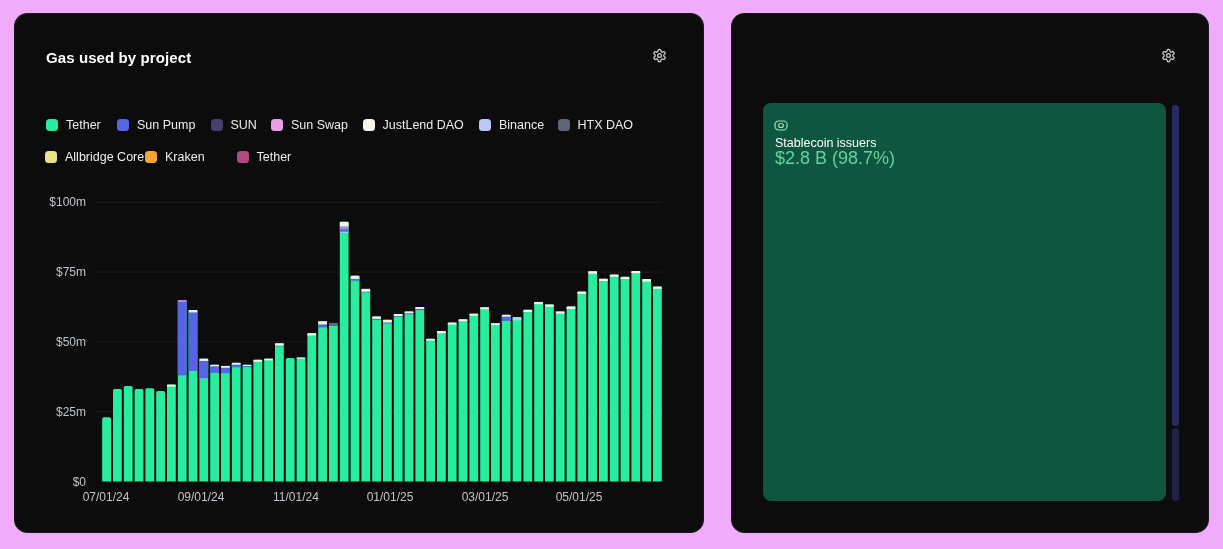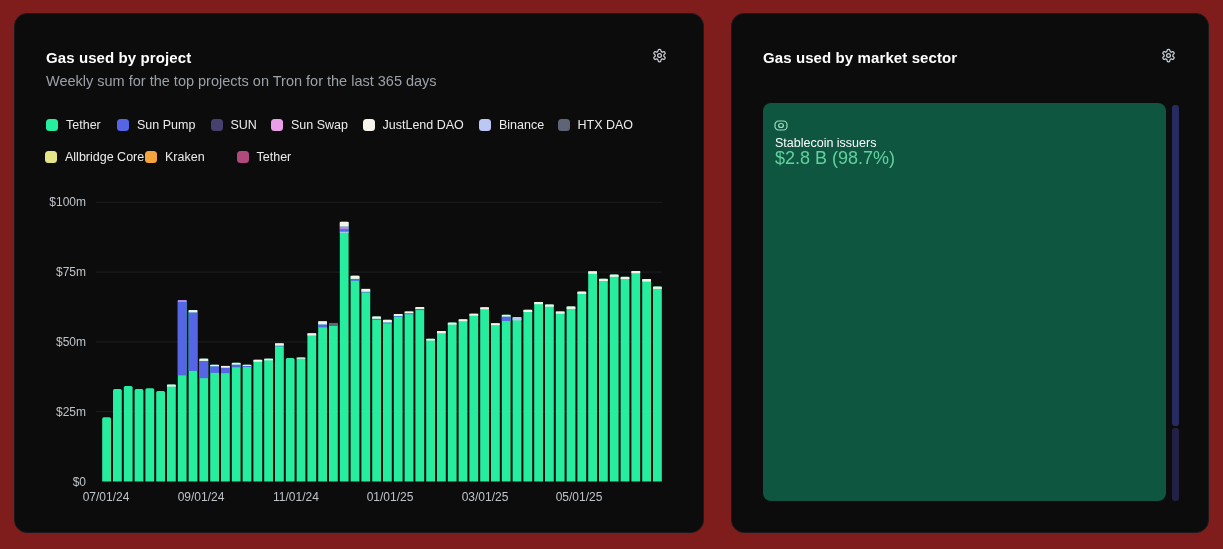--- a/index.html
+++ b/index.html
@@ -1,27 +1,26 @@
 <!DOCTYPE html>
 <html><head><meta charset="utf-8"><style>
 * {margin:0;padding:0;box-sizing:border-box}
 html,body {width:1223px;height:549px;background:#000;overflow:hidden;
   font-family:"Liberation Sans",sans-serif;}
-.page {position:relative;width:1223px;height:549px;background:#7f1d1d}
+.page {position:relative;width:1223px;height:549px;background:#f0abfc}
 .card {position:absolute;top:13px;height:520px;background:#0c0c0d;border:1px solid #1a1a1c;border-radius:13px}
 .title {position:absolute;left:31px;top:34px;font-size:15px;font-weight:700;color:#fff;line-height:20px;letter-spacing:.1px}
 .subtitle {position:absolute;left:31px;top:58px;font-size:14.5px;color:#9ba1a8;line-height:18px}
 .gear {position:absolute;top:34px}
 .li {position:absolute;display:flex;align-items:center;gap:8px;font-size:12.5px;color:#ececee;height:16px}
 .sw {width:12px;height:12px;border-radius:3.5px;flex:0 0 auto}
 </style></head><body>
 <div class="page">
   <div class="card" style="left:14px;width:690px">
     <div class="title">Gas used by project</div>
-    <div class="subtitle">Weekly sum for the top projects on Tron for the last 365 days</div>
     <div class="gear" style="left:637px"><svg width="15" height="15" viewBox="0 0 24 24" fill="none" stroke="#cfd2d6" stroke-width="2" stroke-linecap="round" stroke-linejoin="round">
           <circle cx="12" cy="12" r="3"></circle>
           <path d="M12.22 2h-.44a2 2 0 0 0-2 2v.18a2 2 0 0 1-1 1.73l-.43.25a2 2 0 0 1-2 0l-.15-.08a2 2 0 0 0-2.73.73l-.22.38a2 2 0 0 0 .73 2.73l.15.1a2 2 0 0 1 1 1.72v.51a2 2 0 0 1-1 1.74l-.15.09a2 2 0 0 0-.73 2.73l.22.38a2 2 0 0 0 2.73.73l.15-.08a2 2 0 0 1 2 0l.43.25a2 2 0 0 1 1 1.73V20a2 2 0 0 0 2 2h.44a2 2 0 0 0 2-2v-.18a2 2 0 0 1 1-1.73l.43-.25a2 2 0 0 1 2 0l.15.08a2 2 0 0 0 2.73-.73l.22-.39a2 2 0 0 0-.73-2.73l-.15-.08a2 2 0 0 1-1-1.74v-.5a2 2 0 0 1 1-1.74l.15-.09a2 2 0 0 0 .73-2.73l-.22-.38a2 2 0 0 0-2.73-.73l-.15.08a2 2 0 0 1-2 0l-.43-.25a2 2 0 0 1-1-1.73V4a2 2 0 0 0-2-2z"></path>
         </svg></div>
     <div class="li" style="left:31px;top:103px">
         <span class="sw" style="background:#27ed9f"></span>
         <span>Tether</span>
       </div>
 <div class="li" style="left:102px;top:103px">
         <span class="sw" style="background:#5565e6"></span>
@@ -188,21 +187,20 @@
 <rect x="638.0" y="272.62" width="8.8" height="2.23" fill="#f5f2ea"></rect>
       <text x="91" y="486.5" text-anchor="middle" fill="#bfc4ca" font-size="12">07/01/24</text>
 <text x="186" y="486.5" text-anchor="middle" fill="#bfc4ca" font-size="12">09/01/24</text>
 <text x="281" y="486.5" text-anchor="middle" fill="#bfc4ca" font-size="12">11/01/24</text>
 <text x="375" y="486.5" text-anchor="middle" fill="#bfc4ca" font-size="12">01/01/25</text>
 <text x="470" y="486.5" text-anchor="middle" fill="#bfc4ca" font-size="12">03/01/25</text>
 <text x="564" y="486.5" text-anchor="middle" fill="#bfc4ca" font-size="12">05/01/25</text>
     </svg>
   </div>
   <div class="card" style="left:731px;width:478px">
-    <div class="title">Gas used by market sector</div>
     <div class="gear" style="left:429px"><svg width="15" height="15" viewBox="0 0 24 24" fill="none" stroke="#cfd2d6" stroke-width="2" stroke-linecap="round" stroke-linejoin="round">
           <circle cx="12" cy="12" r="3"></circle>
           <path d="M12.22 2h-.44a2 2 0 0 0-2 2v.18a2 2 0 0 1-1 1.73l-.43.25a2 2 0 0 1-2 0l-.15-.08a2 2 0 0 0-2.73.73l-.22.38a2 2 0 0 0 .73 2.73l.15.1a2 2 0 0 1 1 1.72v.51a2 2 0 0 1-1 1.74l-.15.09a2 2 0 0 0-.73 2.73l.22.38a2 2 0 0 0 2.73.73l.15-.08a2 2 0 0 1 2 0l.43.25a2 2 0 0 1 1 1.73V20a2 2 0 0 0 2 2h.44a2 2 0 0 0 2-2v-.18a2 2 0 0 1 1-1.73l.43-.25a2 2 0 0 1 2 0l.15.08a2 2 0 0 0 2.73-.73l.22-.39a2 2 0 0 0-.73-2.73l-.15-.08a2 2 0 0 1-1-1.74v-.5a2 2 0 0 1 1-1.74l.15-.09a2 2 0 0 0 .73-2.73l-.22-.38a2 2 0 0 0-2.73-.73l-.15.08a2 2 0 0 1-2 0l-.43-.25a2 2 0 0 1-1-1.73V4a2 2 0 0 0-2-2z"></path>
         </svg></div>
     <div style="position:absolute;left:30.5px;top:89px;width:403px;height:398px;border-radius:8px;background:#0f5641"></div>
     <div style="position:absolute;left:42px;top:103px"><svg width="14" height="11" viewBox="0 0 14 11" fill="none" stroke="#9edcbd" stroke-width="1.2">
           <rect x="1" y="1" width="12" height="9" rx="3.6"></rect>
           <ellipse cx="7" cy="5.5" rx="2.4" ry="2.0"></ellipse>
         </svg></div>
     <div style="position:absolute;left:43px;top:121px;font-size:12.5px;color:#fff;line-height:16px">Stablecoin issuers</div>

